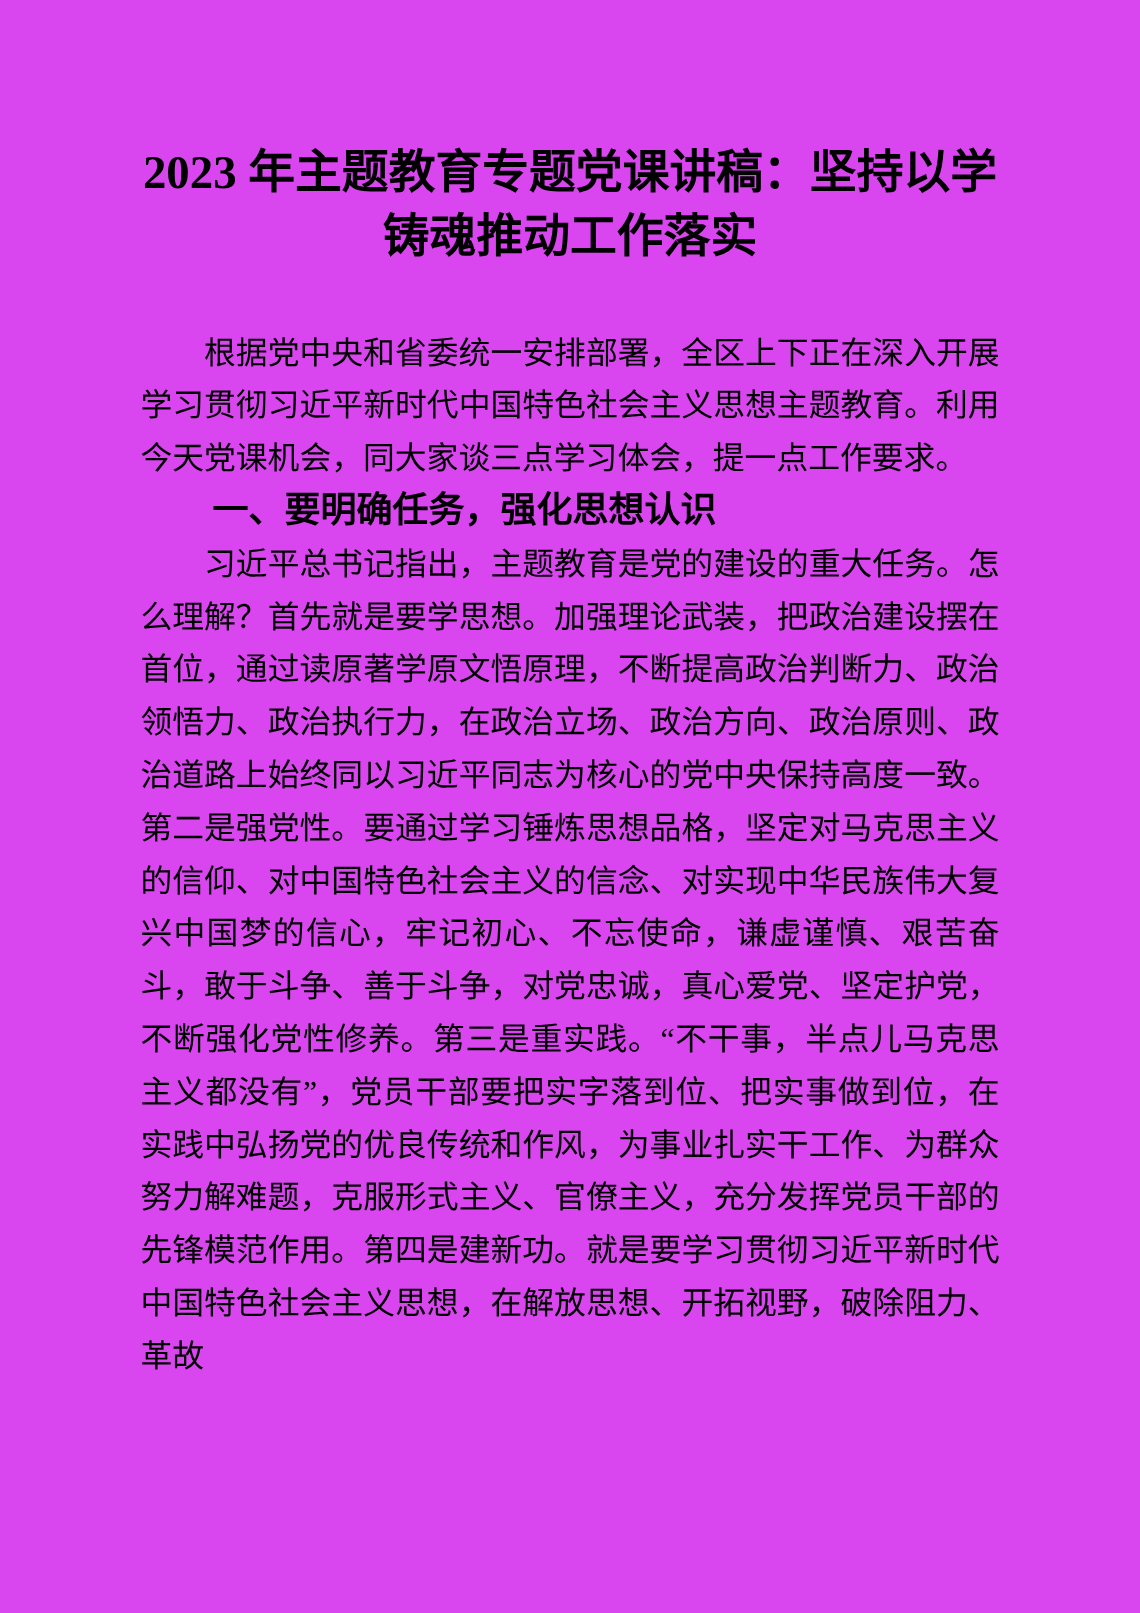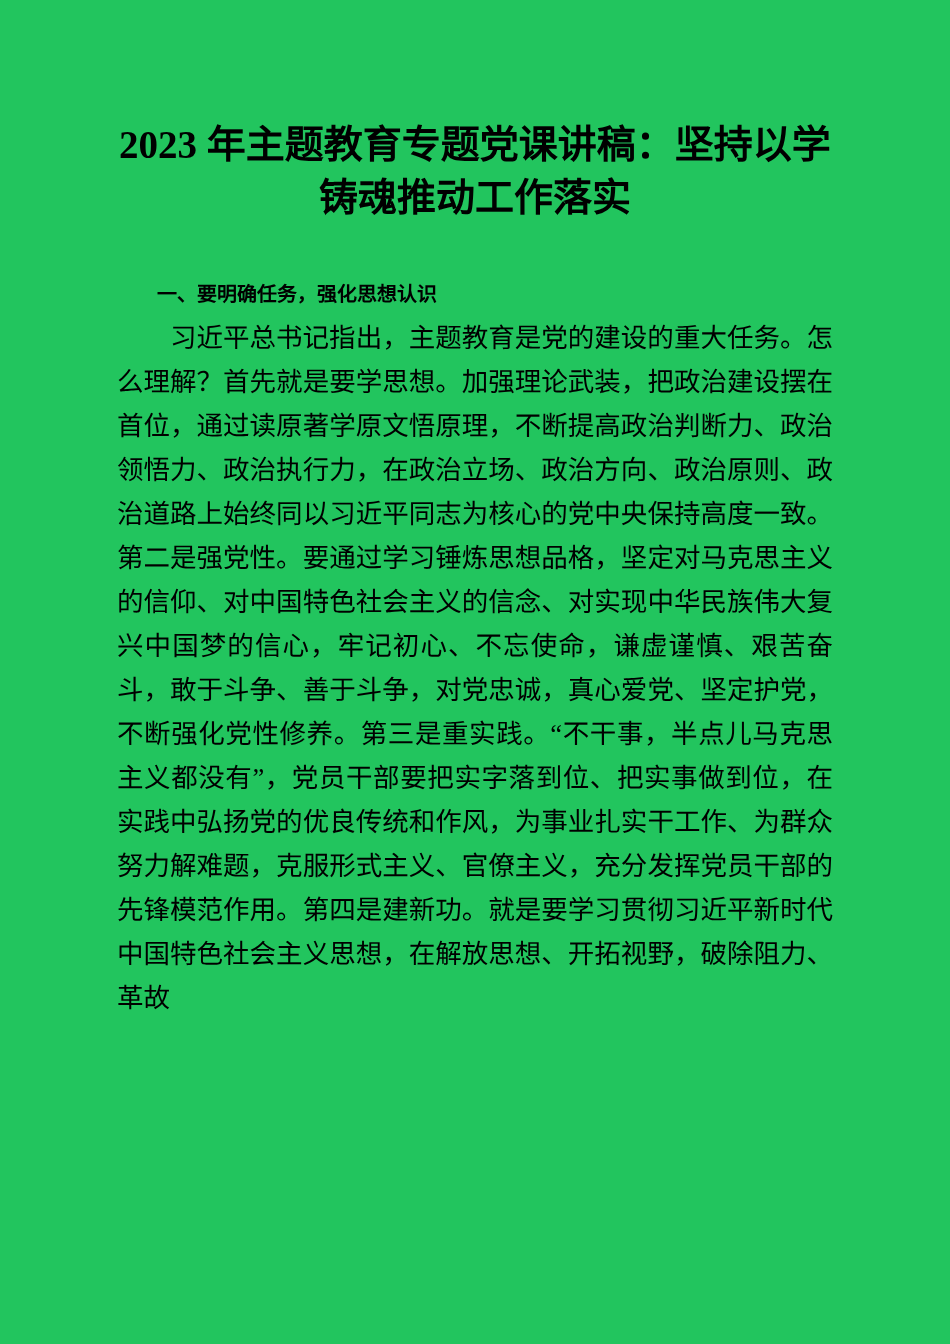--- a/index.html
+++ b/index.html
@@ -5,21 +5,21 @@
   html, body {
     margin: 0;
     padding: 0;
     background: #ffffff;
   }
   .page {
     position: relative;
     width: 950px;
     height: 1344px;
     margin: 0 auto;
-    background: #22c55e;
+    background: #d946ef;
     box-sizing: border-box;
     padding: 118px 117px 0 117px;
     color: #000000;
     overflow: hidden;
   }
   .doc-title {
     margin: 0 0 48px 0;
     font-family: "Liberation Serif", "DejaVu Serif", serif;
     font-weight: bold;
     font-size: 39px;
@@ -40,31 +40,32 @@
     font-family: "Liberation Serif", "DejaVu Serif", serif;
     font-size: 26.5px;
     line-height: 44px;
     text-align: justify;
     text-indent: 2em;
   }
   .section-heading {
     margin: 0;
     font-family: "Liberation Sans", "DejaVu Sans", sans-serif;
     font-weight: bold;
-    font-size: 20px;
+    font-size: 30px;
     line-height: 44px;
     text-indent: 2em;
     text-align: left;
     color: #000000;
   }
 </style>
 </head>
 <body>
 
 <div class="page">
   <h1 class="doc-title">2023 年主题教育专题党课讲稿：坚持以学铸魂推动工作落实</h1>
 
 
+  <p class="body-para">根据党中央和省委统一安排部署，全区上下正在深入开展学习贯彻习近平新时代中国特色社会主义思想主题教育。利用今天党课机会，同大家谈三点学习体会，提一点工作要求。</p>
 
   <p class="section-heading">一、要明确任务，强化思想认识</p>
 
   <p class="body-para">习近平总书记指出，主题教育是党的建设的重大任务。怎么理解？首先就是要学思想。加强理论武装，把政治建设摆在首位，通过读原著学原文悟原理，不断提高政治判断力、政治领悟力、政治执行力，在政治立场、政治方向、政治原则、政治道路上始终同以习近平同志为核心的党中央保持高度一致。第二是强党性。要通过学习锤炼思想品格，坚定对马克思主义的信仰、对中国特色社会主义的信念、对实现中华民族伟大复兴中国梦的信心，牢记初心、不忘使命，谦虚谨慎、艰苦奋斗，敢于斗争、善于斗争，对党忠诚，真心爱党、坚定护党，不断强化党性修养。第三是重实践。“不干事，半点儿马克思主义都没有”，党员干部要把实字落到位、把实事做到位，在实践中弘扬党的优良传统和作风，为事业扎实干工作、为群众努力解难题，克服形式主义、官僚主义，充分发挥党员干部的先锋模范作用。第四是建新功。就是要学习贯彻习近平新时代中国特色社会主义思想，在解放思想、开拓视野，破除阻力、革故</p>
 </div>
 
 </body></html>

